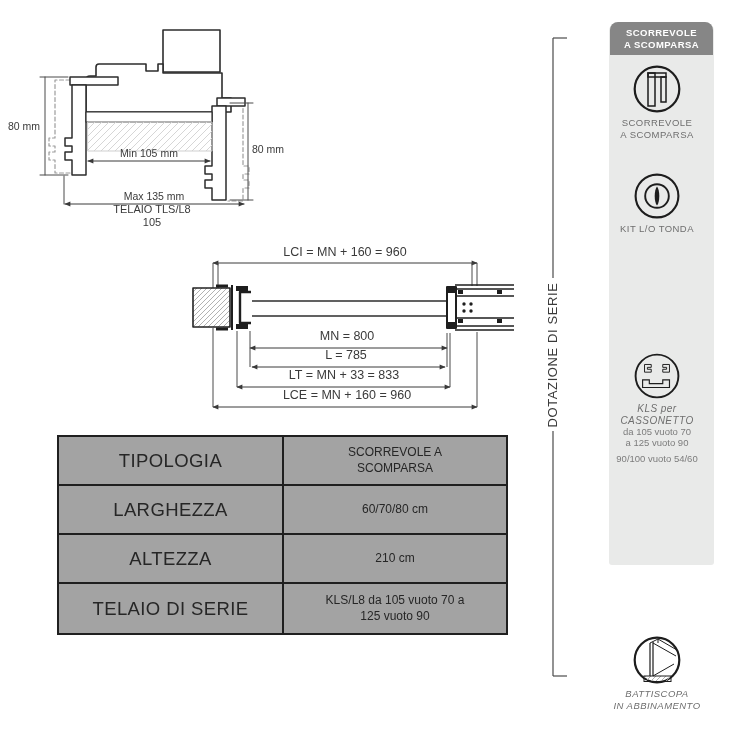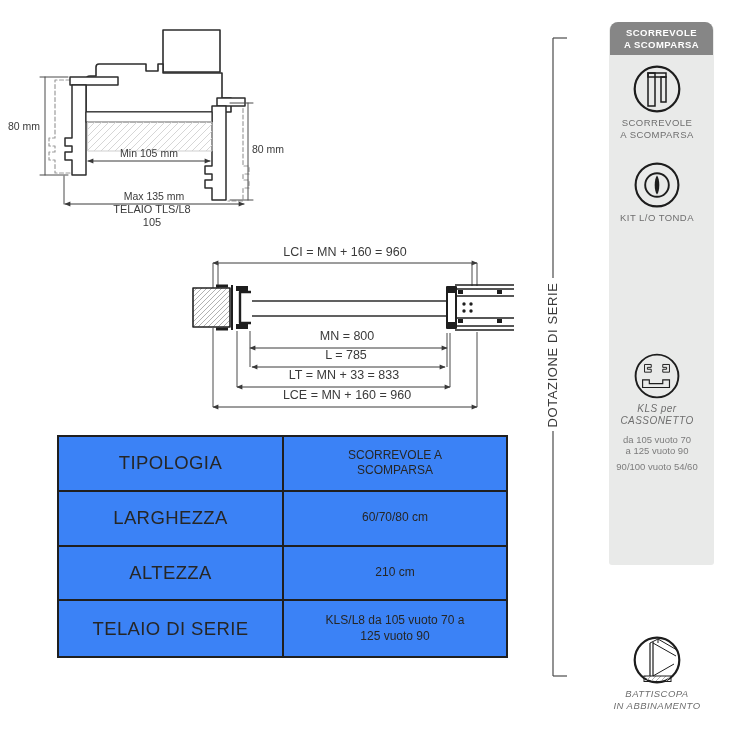--- a/index.html
+++ b/index.html
@@ -5,42 +5,42 @@
   html,body{margin:0;padding:0;background:#fff;}
   .canvas{position:relative;width:735px;height:735px;background:#ffffff;overflow:hidden;
           font-family:"Liberation Sans",sans-serif;}
   svg text{font-family:"Liberation Sans",sans-serif;fill:#3a3a3a;}
   .t10{font-size:10.5px;}
   .t11{font-size:11px;}
   .t12{font-size:12.5px;}
   .t13{font-size:13px;letter-spacing:.6px;}
 
   
-  .spec-table{position:absolute;left:57px;top:435px;width:451px;height:223px;
+  .spec-table{position:absolute;left:57px;top:435px;width:451px;height:200px;
     display:grid;grid-template-columns:225px 1fr;grid-template-rows:repeat(4,1fr);
-    border:2px solid #1f1f1f;box-sizing:border-box;background:#3b82f6;}
+    border:2px solid #1f1f1f;box-sizing:border-box;background:#a3a3a3;}
   .spec-table .cell{display:flex;align-items:center;justify-content:center;text-align:center;
     box-sizing:border-box;color:#262626;}
   .spec-table .lab{border-right:2px solid #1f1f1f;font-size:18.5px;font-weight:500;letter-spacing:.4px;}
   .spec-table .val{font-size:12px;line-height:1.3;white-space:pre-line;}
   .spec-table .rb{border-bottom:2px solid #1f1f1f;}
 
   
   .sidebar{position:absolute;left:609px;top:22px;width:105px;height:543px;
     background:#e9eae9;border-radius:9px 9px 3px 3px;}
   .sb-header{position:absolute;top:0;left:1px;right:1px;height:33px;background:#868686;
     border-radius:8px 8px 0 0;color:#ffffff;font-size:9.5px;font-weight:700;letter-spacing:.45px;
     display:flex;align-items:center;justify-content:center;text-align:center;
     white-space:pre-line;line-height:11.5px;}
   .sb-item{position:absolute;left:0;width:100%;display:flex;flex-direction:column;align-items:center;
     padding-right:9px;box-sizing:border-box;}
   .sb-label{margin-top:3px;font-size:9.5px;color:#6e6e6e;letter-spacing:.45px;text-align:center;
     white-space:pre-line;line-height:11.5px;}
   .sb-label.big{font-size:10px;font-style:italic;}
-  .sb-sub{margin-top:8px;font-size:9.5px;color:#7c7c7c;text-align:center;white-space:pre-line;line-height:11px;}
+  .sb-sub{margin-top:0;font-size:9.5px;color:#7c7c7c;text-align:center;white-space:pre-line;line-height:11px;}
   .sb-sub.last{margin-top:5px;}
   .ico{display:block;}
 </style>
 </head>
 <body>
 
 <div class="canvas">
 
   <svg width="735" height="735" viewBox="0 0 735 735" style="position:absolute;left:0;top:0;">
     <defs>
@@ -185,21 +185,21 @@
       <svg class="ico" width="50" height="50" viewBox="0 0 50 50">
         <circle cx="25" cy="25" r="22.3" fill="none" stroke="#1d1d1d" stroke-width="2.2"></circle>
         <rect x="16" y="9" width="7" height="33" fill="none" stroke="#1d1d1d" stroke-width="1.5"></rect>
         <rect x="16" y="9" width="18" height="4" fill="none" stroke="#1d1d1d" stroke-width="1.5"></rect>
         <rect x="29" y="13" width="5" height="25" fill="none" stroke="#1d1d1d" stroke-width="1.5"></rect>
       </svg>
       <div class="sb-label">SCORREVOLE
 A SCOMPARSA</div>
     </div>
 
-    <div class="sb-item" style="top:139px;">
+    <div class="sb-item" style="top:150px;">
       <svg class="ico" width="48" height="48" viewBox="0 0 50 50">
         <circle cx="25" cy="25" r="22.3" fill="none" stroke="#1d1d1d" stroke-width="2.2"></circle>
         <circle cx="25" cy="25" r="12.3" fill="none" stroke="#1d1d1d" stroke-width="2"></circle>
         <path d="M25,15 C28.2,19 28.2,31 25,35 C21.8,31 21.8,19 25,15 Z" fill="#1d1d1d"></path>
       </svg>
       <div class="sb-label">KIT L/O TONDA</div>
     </div>
 
     <div class="sb-item" style="top:330px;">
       <svg class="ico" width="48" height="48" viewBox="0 0 50 50">

